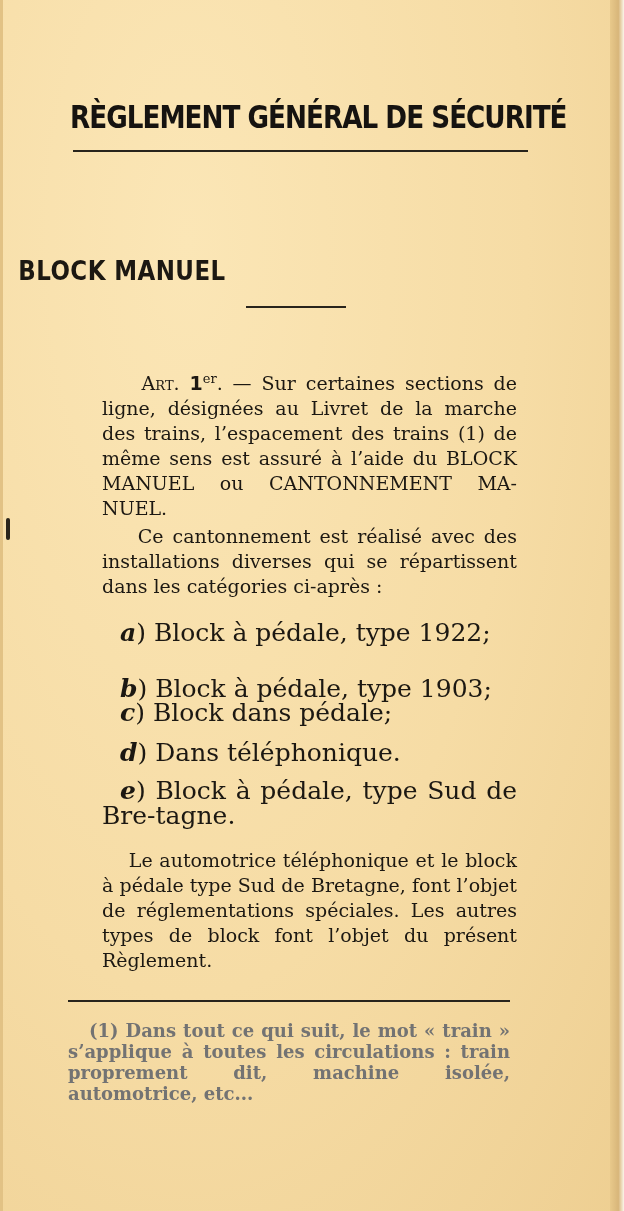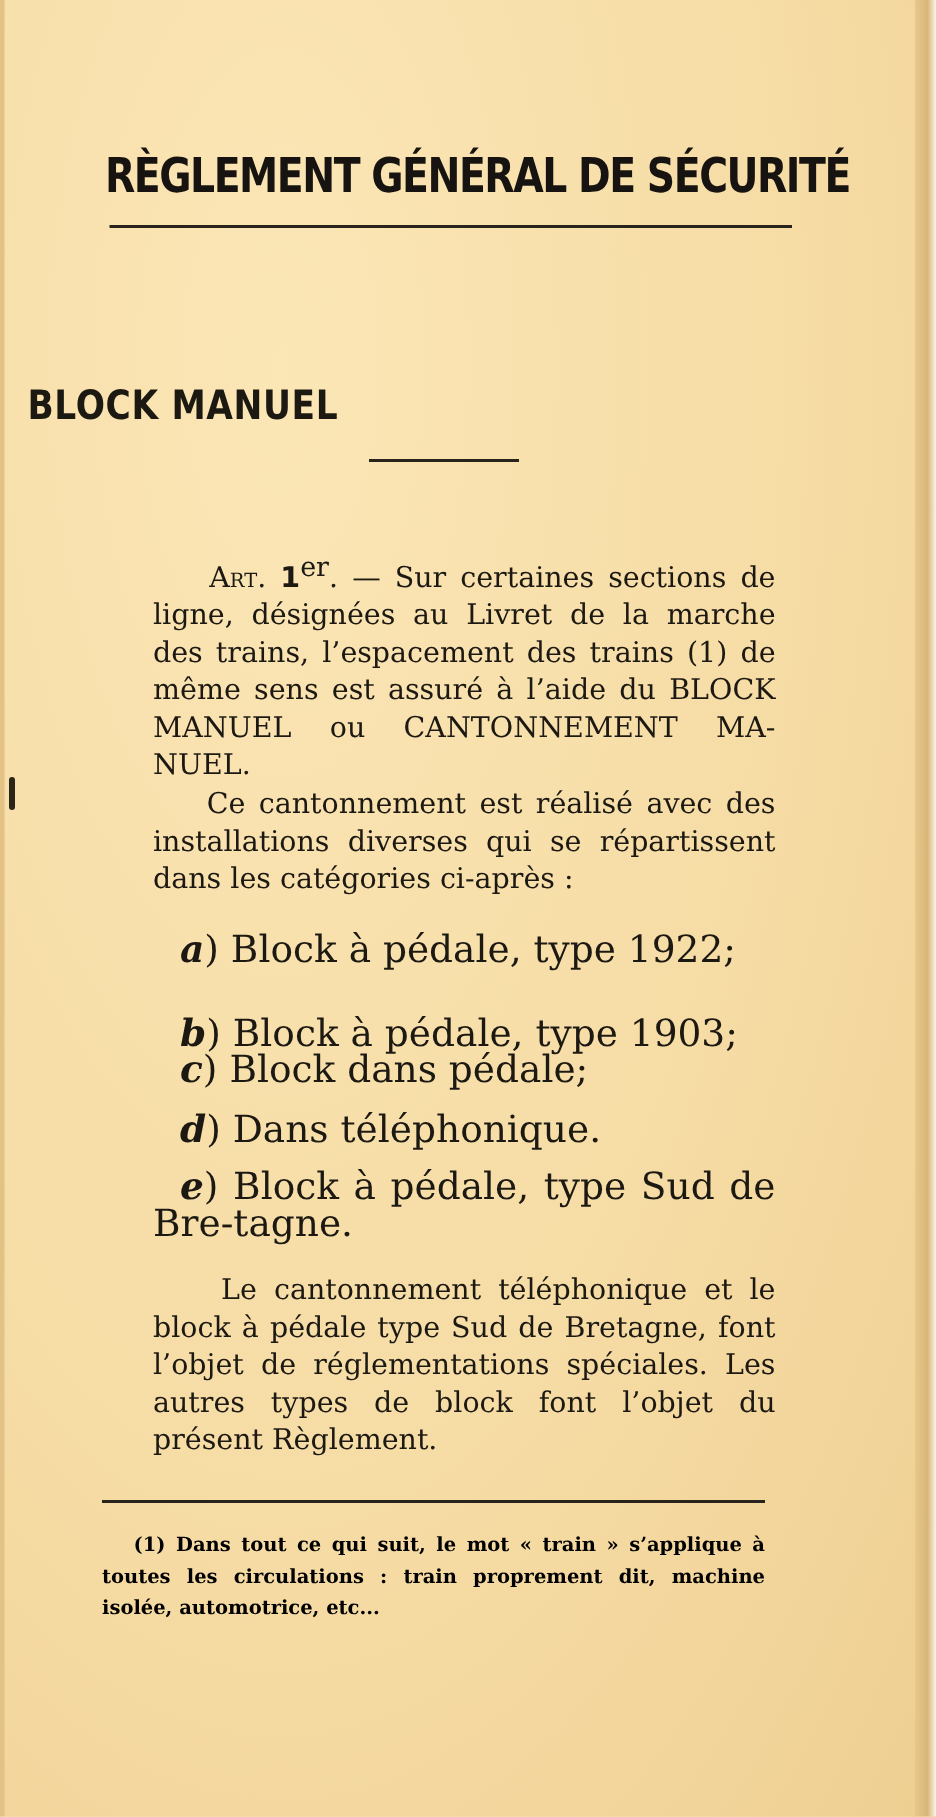--- a/index.html
+++ b/index.html
@@ -32,31 +32,31 @@
   .section-title span { display:inline-block; transform:scaleX(0.85); }
   .section-rule { position:absolute; left:246px; top:306px; width:100px; height:2px; background:#28241c; }
   .para {
     position:absolute; left:102px; width:415px;
     font-size:19px; line-height:25px; text-align:justify; text-align-last:left;
   }
   .p1 { top:366px; }
   .p2 { top:524px; }
   .art-label { font-variant:small-caps; }
   .art-num { font-family:"DejaVu Sans", sans-serif; font-weight:bold; }
-  .art-num sup { font-family:"DejaVu Serif", serif; font-weight:normal; font-size:18px; }
+  .art-num sup { font-family:"DejaVu Serif", serif; font-weight:normal; font-size:13px; }
   .list { position:absolute; left:0; top:620px; width:624px; }
   .list-item { position:absolute; left:120px; width:400px; font-size:25px; line-height:25px; white-space:nowrap; }
   .list-item i { font-weight:bold; }
   .li-e { white-space:normal; left:102px; width:415px; text-indent:18px; text-align:justify; }
   .p3 { top:848px; }
   .foot-rule { position:absolute; left:68px; top:1000px; width:442px; height:2px; background:#28241c; }
   .footnote {
     position:absolute; left:68px; top:1020px; width:442px;
-    font-size:13px; line-height:21px; font-weight:bold; text-align:justify; text-align-last:left;
-    color:#000000;
+    font-size:18px; line-height:21px; font-weight:bold; text-align:justify; text-align-last:left;
+    color:#737373;
   }
   .mark { position:absolute; background:#2a241b; border-radius:2px; }
 </style>
 </head>
 <body>
 
 <div class="left-edge"></div>
 <div class="right-edge"></div>
 
 <div class="header-title">RÈGLEMENT GÉNÉRAL DE SÉCURITÉ</div>
@@ -70,18 +70,18 @@
 <div class="para p2" style="text-indent:0;">&nbsp;&nbsp;&nbsp;&nbsp;<span>Ce cantonnement est réalisé avec des installations diverses qui se répartissent dans les catégories ci-après :</span></div>
 
 <div class="list">
   <div class="list-item" style="top:0px;"><i>a</i>) <span>Block à pédale, type 1922;</span></div>
   <div class="list-item" style="top:56px;"><i>b</i>) <span>Block à pédale, type 1903;</span></div>
   <div class="list-item" style="top:80px;"><i>c</i>) <span>Block dans pédale;</span></div>
   <div class="list-item" style="top:120px;"><i>d</i>) <span>Dans téléphonique.</span></div>
   <div class="list-item li-e" style="top:158px;"><i>e</i>) <span>Block à pédale, type Sud de Bre-tagne.</span></div>
 </div>
 
-<div class="para p3">&nbsp;&nbsp;&nbsp;&nbsp;<span>Le cantonnement téléphonique et le block à pédale type Sud de Bretagne, font l’objet de réglementations spéciales. Les autres types de block font l’objet du présent Règlement.</span></div>
+<div class="para p3">&nbsp;&nbsp;&nbsp;&nbsp;<span>Le automotrice téléphonique et le block à pédale type Sud de Bretagne, font l’objet de réglementations spéciales. Les autres types de block font l’objet du présent Règlement.</span></div>
 
 <div class="foot-rule"></div>
 <div class="footnote">&nbsp;&nbsp;&nbsp;<span>(1) Dans tout ce qui suit, le mot « train » s’applique à toutes les circulations : train proprement dit, machine isolée, automotrice, etc...</span></div>
 
 <div class="mark" style="left:6px; top:518px; width:4px; height:22px;"></div>
 
 </body></html>

